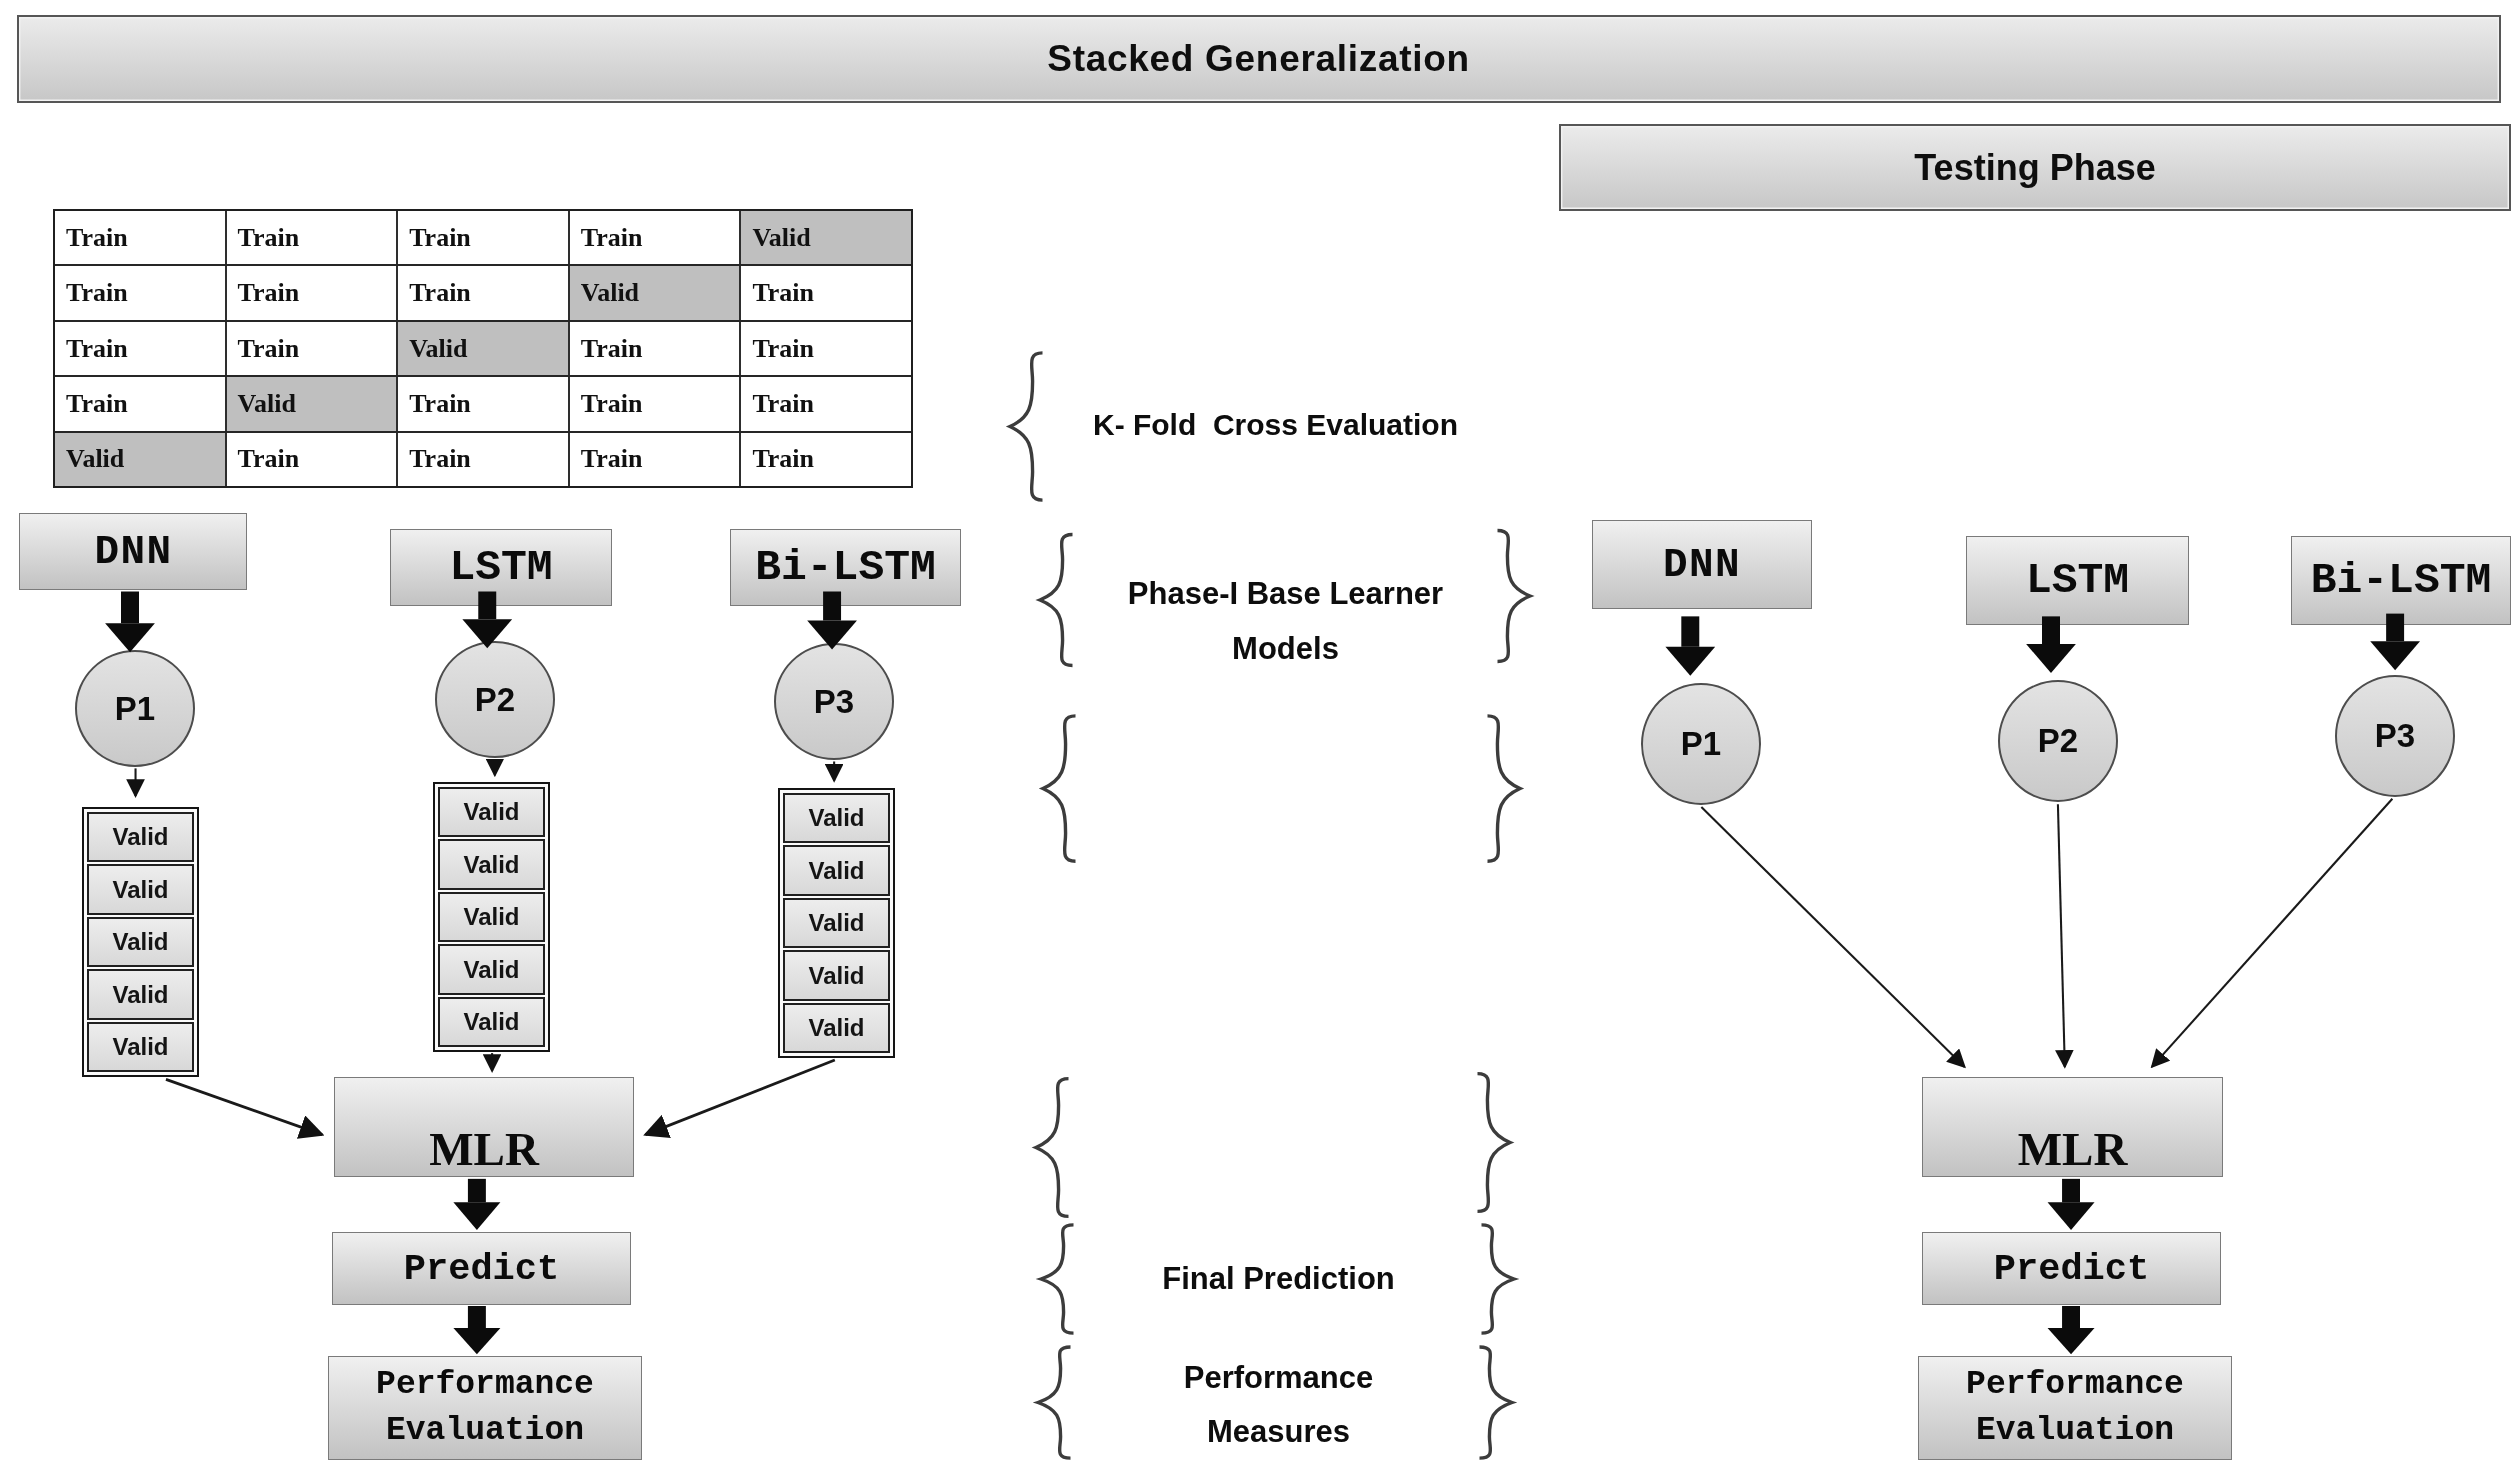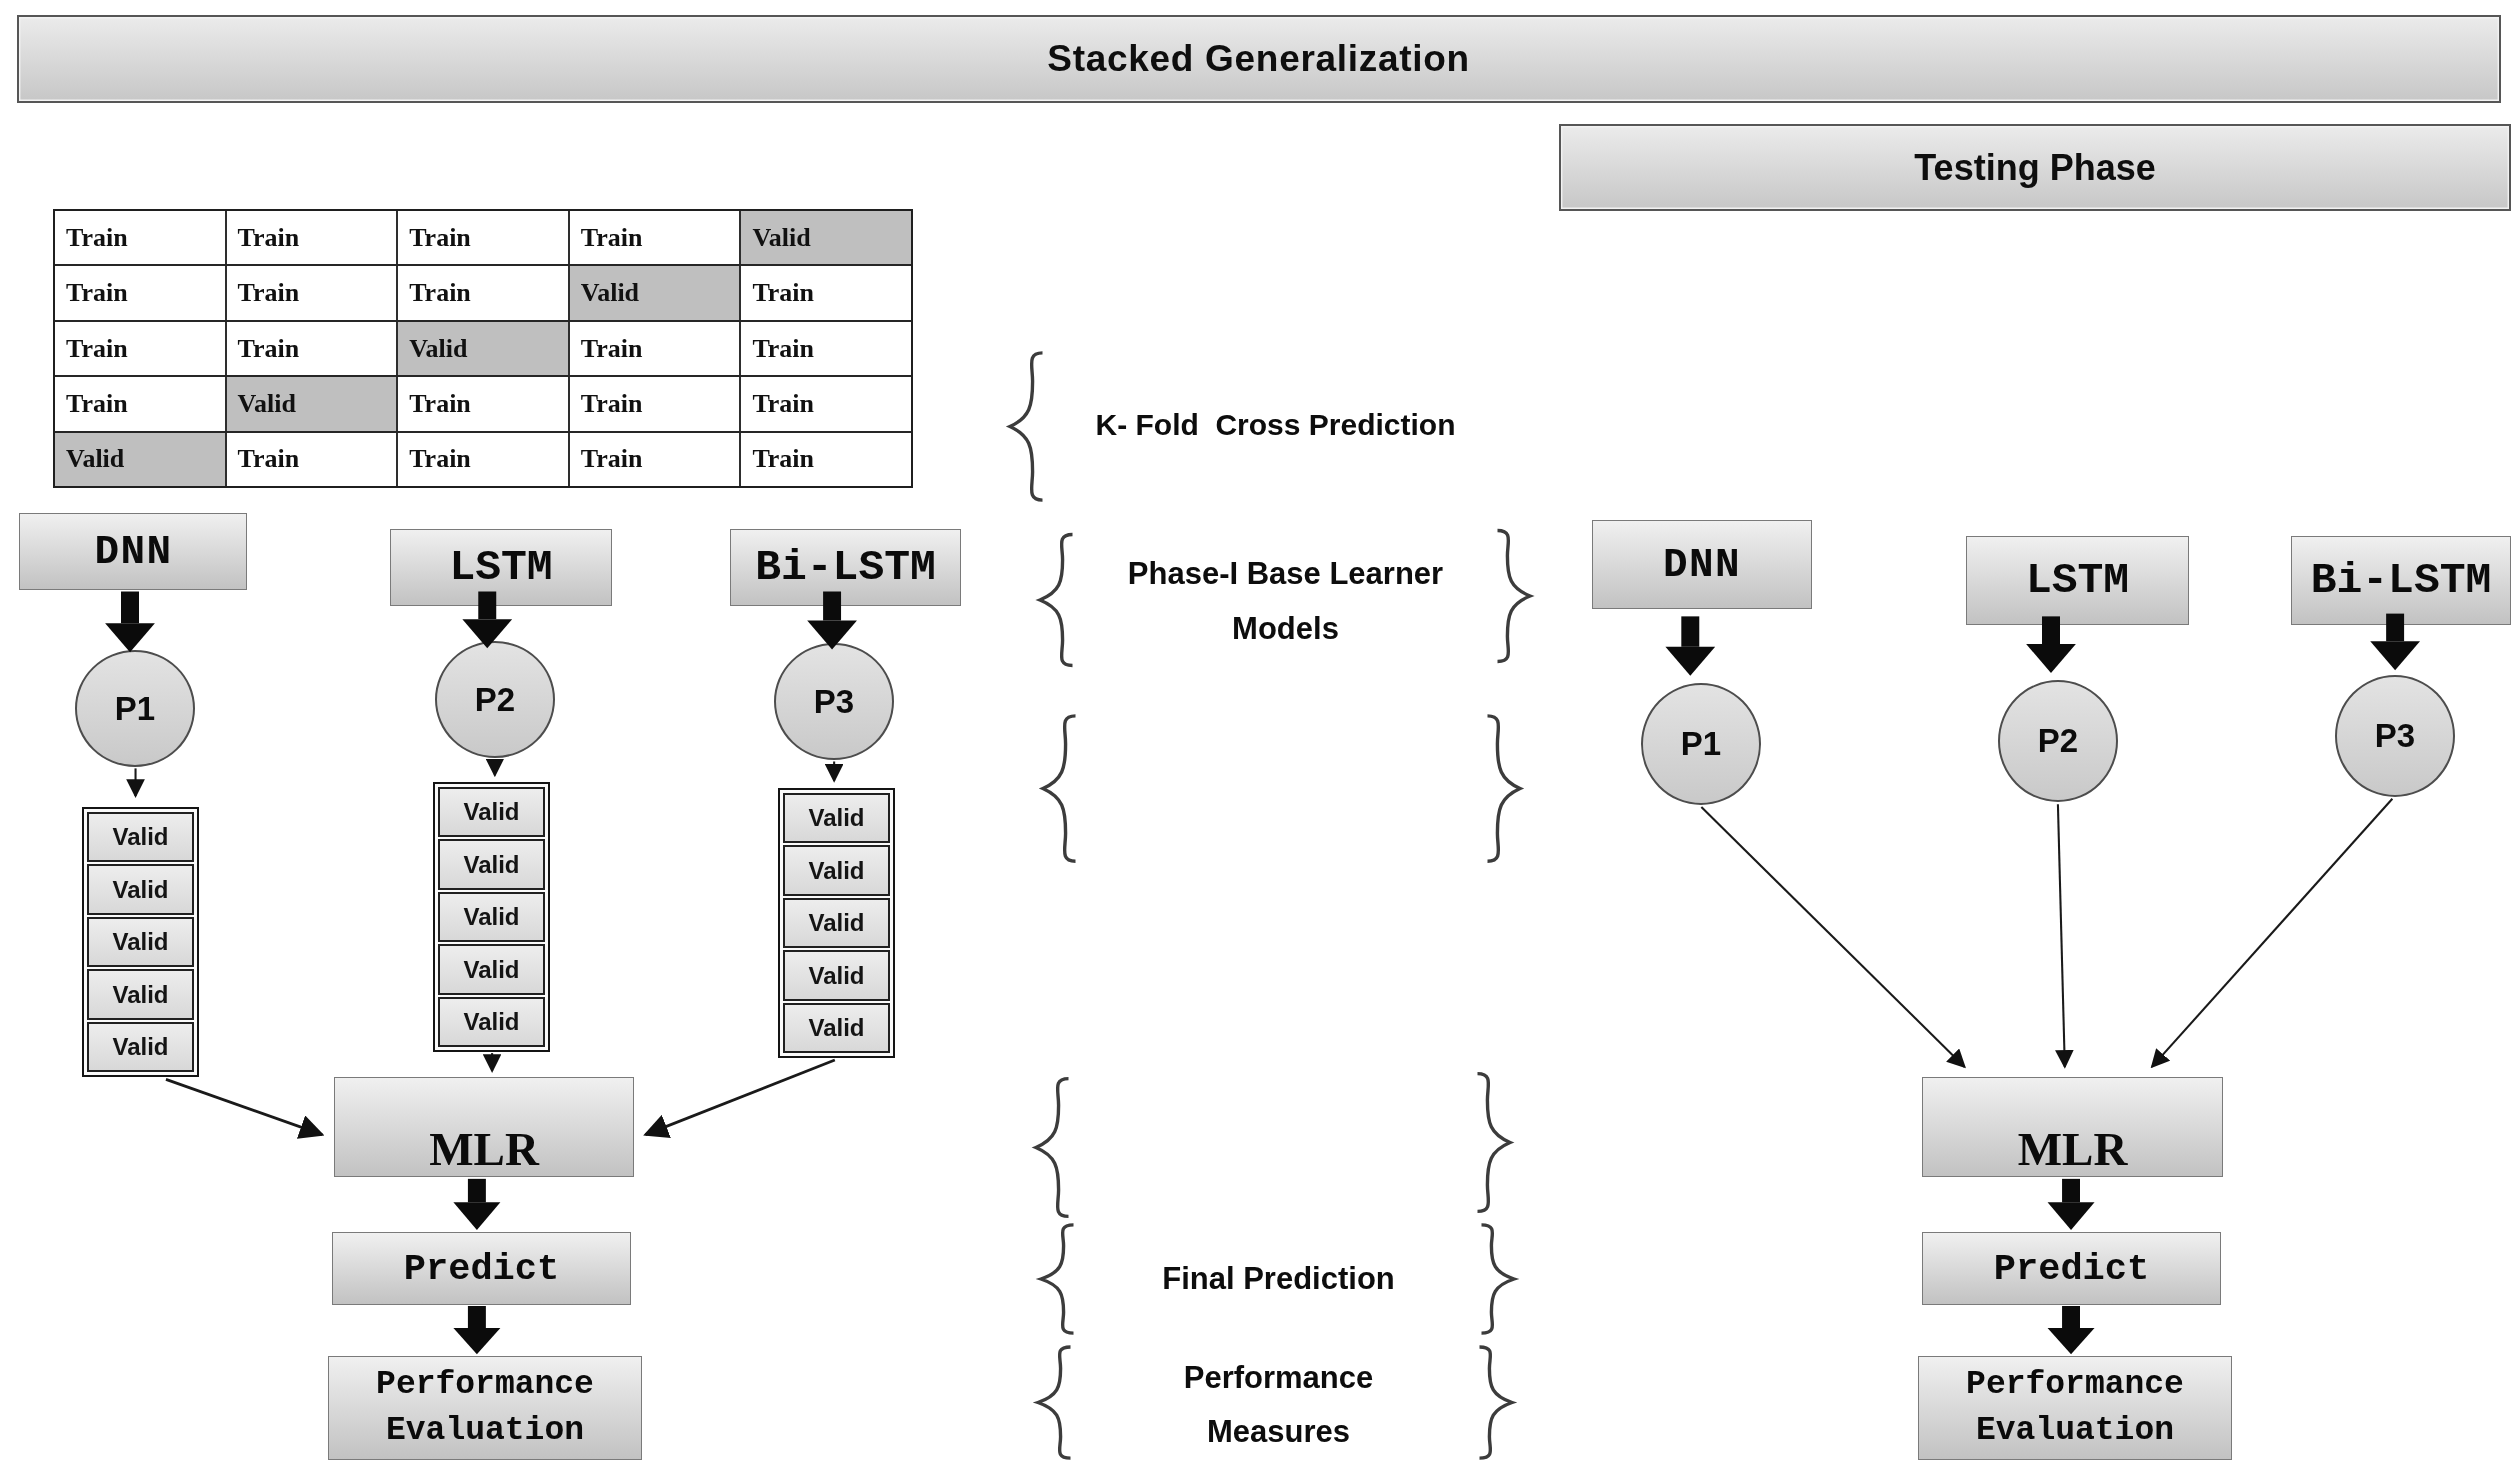--- a/index.html
+++ b/index.html
@@ -140,30 +140,30 @@
         <div class="tcell">Train</div>
         <div class="tcell">Train</div>
         <div class="tcell">Train</div>
       </div>
     </div>
 
   <svg class="bracesvg" style="left:1000px;top:349px;width:51px;height:155px;" viewBox="0 0 36 120" preserveAspectRatio="none">
     <path d="M30,3 C19,3 23,13 23,25 C23,44 21,53 7,60 C21,67 23,76 23,95 C23,107 19,117 30,117" fill="none" stroke="#3c3c3c" stroke-width="3.4" vector-effect="non-scaling-stroke"></path>
   </svg>
   <div class="mid-label lbl-42" style="left:1068px;top:366px;width:415px;height:117px;">
-    <span class="pre">K- Fold  Cross Prediction</span>
+    <span class="pre">K- Fold  Cross Evaluation</span>
   </div>
 
   <svg class="bracesvg" style="left:1030px;top:531px;width:51px;height:138px;" viewBox="0 0 36 120" preserveAspectRatio="none">
     <path d="M30,3 C19,3 23,13 23,25 C23,44 21,53 7,60 C21,67 23,76 23,95 C23,107 19,117 30,117" fill="none" stroke="#3c3c3c" stroke-width="3.4" vector-effect="non-scaling-stroke"></path>
   </svg>
   <svg class="bracesvg" style="left:1489px;top:527px;width:51px;height:138px;" viewBox="0 0 36 120" preserveAspectRatio="none">
     <path d="M6,3 C17,3 13,13 13,25 C13,44 15,53 29,60 C15,67 13,76 13,95 C13,107 17,117 6,117" fill="none" stroke="#3c3c3c" stroke-width="3.4" vector-effect="non-scaling-stroke"></path>
   </svg>
-  <div class="mid-label lbl-44" style="left:1092px;top:536px;width:387px;height:131px;">
+  <div class="mid-label lbl-44" style="left:1092px;top:556px;width:387px;height:131px;">
     <span>Phase-I Base Learner</span>
     <span>Models</span>
   </div>
 
   <svg class="bracesvg" style="left:1033px;top:712px;width:51px;height:153px;" viewBox="0 0 36 120" preserveAspectRatio="none">
     <path d="M30,3 C19,3 23,13 23,25 C23,44 21,53 7,60 C21,67 23,76 23,95 C23,107 19,117 30,117" fill="none" stroke="#3c3c3c" stroke-width="3.4" vector-effect="non-scaling-stroke"></path>
   </svg>
   <svg class="bracesvg" style="left:1479px;top:712px;width:51px;height:153px;" viewBox="0 0 36 120" preserveAspectRatio="none">
     <path d="M6,3 C17,3 13,13 13,25 C13,44 15,53 29,60 C15,67 13,76 13,95 C13,107 17,117 6,117" fill="none" stroke="#3c3c3c" stroke-width="3.4" vector-effect="non-scaling-stroke"></path>
   </svg>

